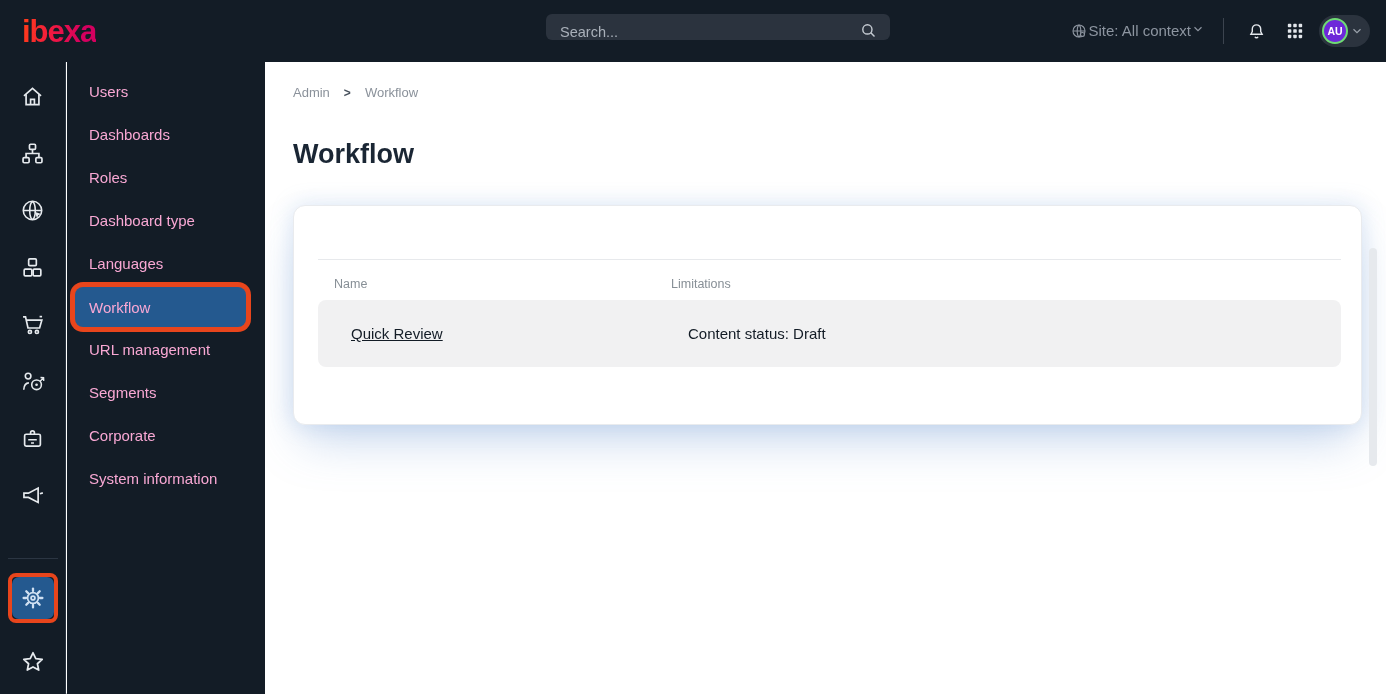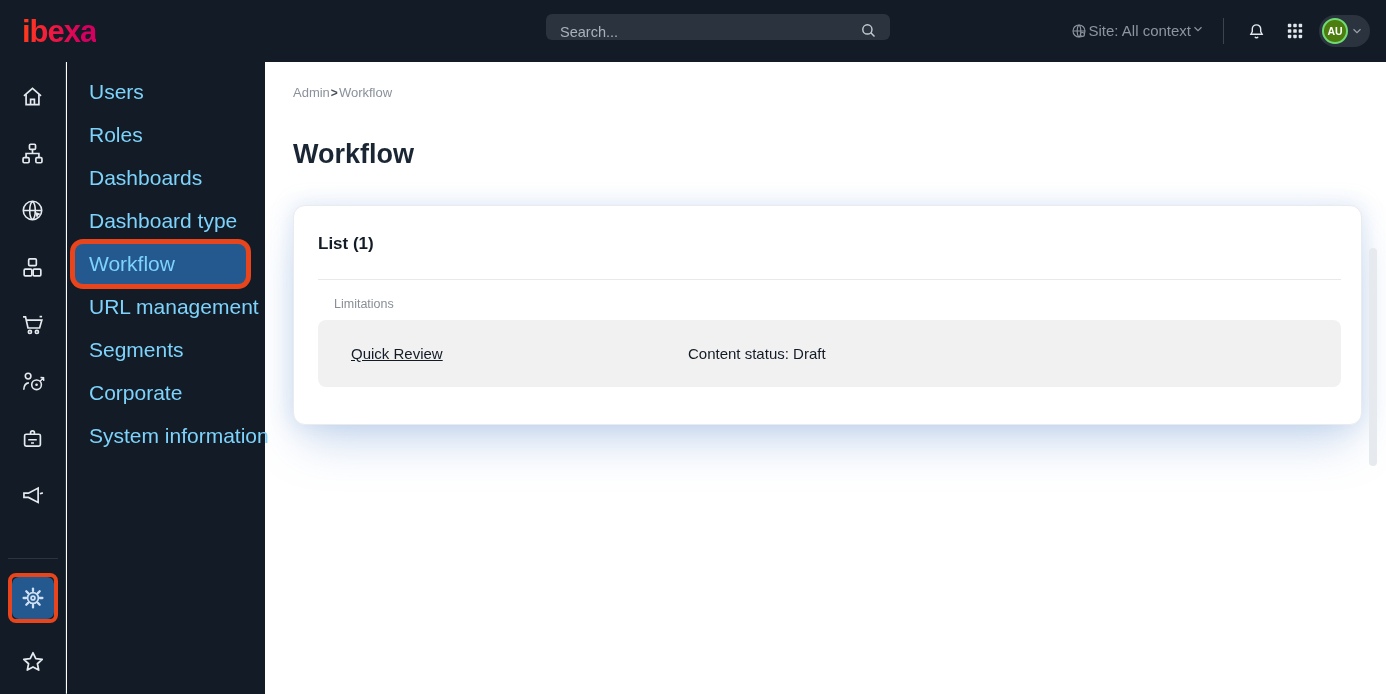--- a/index.html
+++ b/index.html
@@ -41,21 +41,21 @@
   .site-switcher { display:flex; align-items:flex-start; gap:0; cursor:pointer; }
   .site-switcher .label { font-size:15px; color:#8d95a0; }
   .tb-divider { width:1px; height:26px; background:#3c444f; margin:0 8px; }
   .tb-btn { background:none; border:none; color:#e3e7ec; cursor:pointer; padding:4px; display:flex; }
   .avatar-pill {
     display:flex; align-items:center; gap:2px; background:#2b333e;
     border-radius:16px; padding:3px 6px 3px 3px; cursor:pointer;
   }
   .avatar-circle {
     width:26px; height:26px; border-radius:50%;
-    background:#4d7c0f; border:2px solid #6fdb74;
+    background:#6d28d9; border:2px solid #6fdb74;
     color:#ffffff; font-size:10.5px; font-weight:700;
     display:flex; align-items:center; justify-content:center;
   }
   
   .rail {
     position:absolute; left:0; top:62px; bottom:0; width:66px;
     background:#131c26; display:flex; flex-direction:column; align-items:center;
     border-right:1px solid #28323e; padding-top:6px; z-index:20;
   }
   .rail-btn {
@@ -75,34 +75,34 @@
   }
   .rail-star { margin-bottom:4px; }
   
   .menu {
     position:absolute; left:67px; top:62px; bottom:0; width:198px;
     background:#131c26; padding-top:8px; z-index:20;
   }
   .menu ul { list-style:none; }
   .menu li {
     height:43px; display:flex; align-items:center;
-    padding-left:22px; color:#7dd3fc; font-size:21px; cursor:pointer;
+    padding-left:22px; color:#f9a8d4; font-size:15px; cursor:pointer;
     white-space:nowrap;
   }
   .menu li.active {
     background:#24598f; border-radius:8px; height:40px;
     margin:2px 19px 1px 8px; padding-left:14px;
     box-shadow:0 0 0 5px #e8451c;
   }
   
   .content {
     position:absolute; left:265px; top:62px; right:0; bottom:0;
     background:#ffffff; padding:23px 24px 0 28px;
   }
-  .breadcrumb { display:flex; align-items:center; gap:1px; font-size:13px; color:#8a919a; }
+  .breadcrumb { display:flex; align-items:center; gap:14px; font-size:13px; color:#8a919a; }
   .breadcrumb .crumb { cursor:pointer; }
   .breadcrumb .sep { color:#46505c; font-weight:700; font-size:12px; }
   .page-title { margin-top:39px; font-size:27px; font-weight:700; color:#1a2634; }
   .card {
     margin-top:35px; width:1069px; min-height:220px;
     background:#ffffff; border:1px solid #e9ebee; border-radius:12px;
     padding:28px 20px 28px 24px;
     box-shadow:0 0 20px 2px rgba(140,175,225,0.25), 0 24px 48px -10px rgba(95,140,205,0.35);
   }
   .card-title { font-size:17px; font-weight:700; color:#131c26; }
@@ -292,45 +292,46 @@
       <svg width="28" height="28" viewBox="0 0 24 24" fill="none" stroke="currentColor" stroke-width="1.5" stroke-linejoin="round">
         <path d="M12 4.1 l2.4 5 5.5.6 -4.1 3.8 1.1 5.4 L12 16.2 7.1 18.9 l1.1-5.4 -4.1-3.8 5.5-.6 z"></path>
       </svg>
     </span>
   </button>
 </nav>
 
 <nav class="menu">
   <ul>
     <li>Users</li>
+    <li>Dashboards</li>
     <li>Roles</li>
-    <li>Dashboards</li>
     <li>Dashboard type</li>
+    <li>Languages</li>
     <li class="active">Workflow</li>
     <li>URL management</li>
     <li>Segments</li>
     <li>Corporate</li>
     <li>System information</li>
   </ul>
 </nav>
 
 <main class="content">
   <div class="breadcrumb">
     <span class="crumb">Admin</span>
     <span class="sep">&gt;</span>
     <span class="crumb">Workflow</span>
   </div>
 
   <h1 class="page-title">Workflow</h1>
 
   <section class="card">
-    <h2 class="card-title">List (1)</h2>
     <div class="card-divider"></div>
 
     <div class="tbl-head">
+      <div>Name</div>
       <div>Limitations</div>
     </div>
 
     <div class="tbl-row">
       <div>
         <a class="row-link">Quick Review</a>
       </div>
       <div>Content status: Draft</div>
     </div>
   </section>

